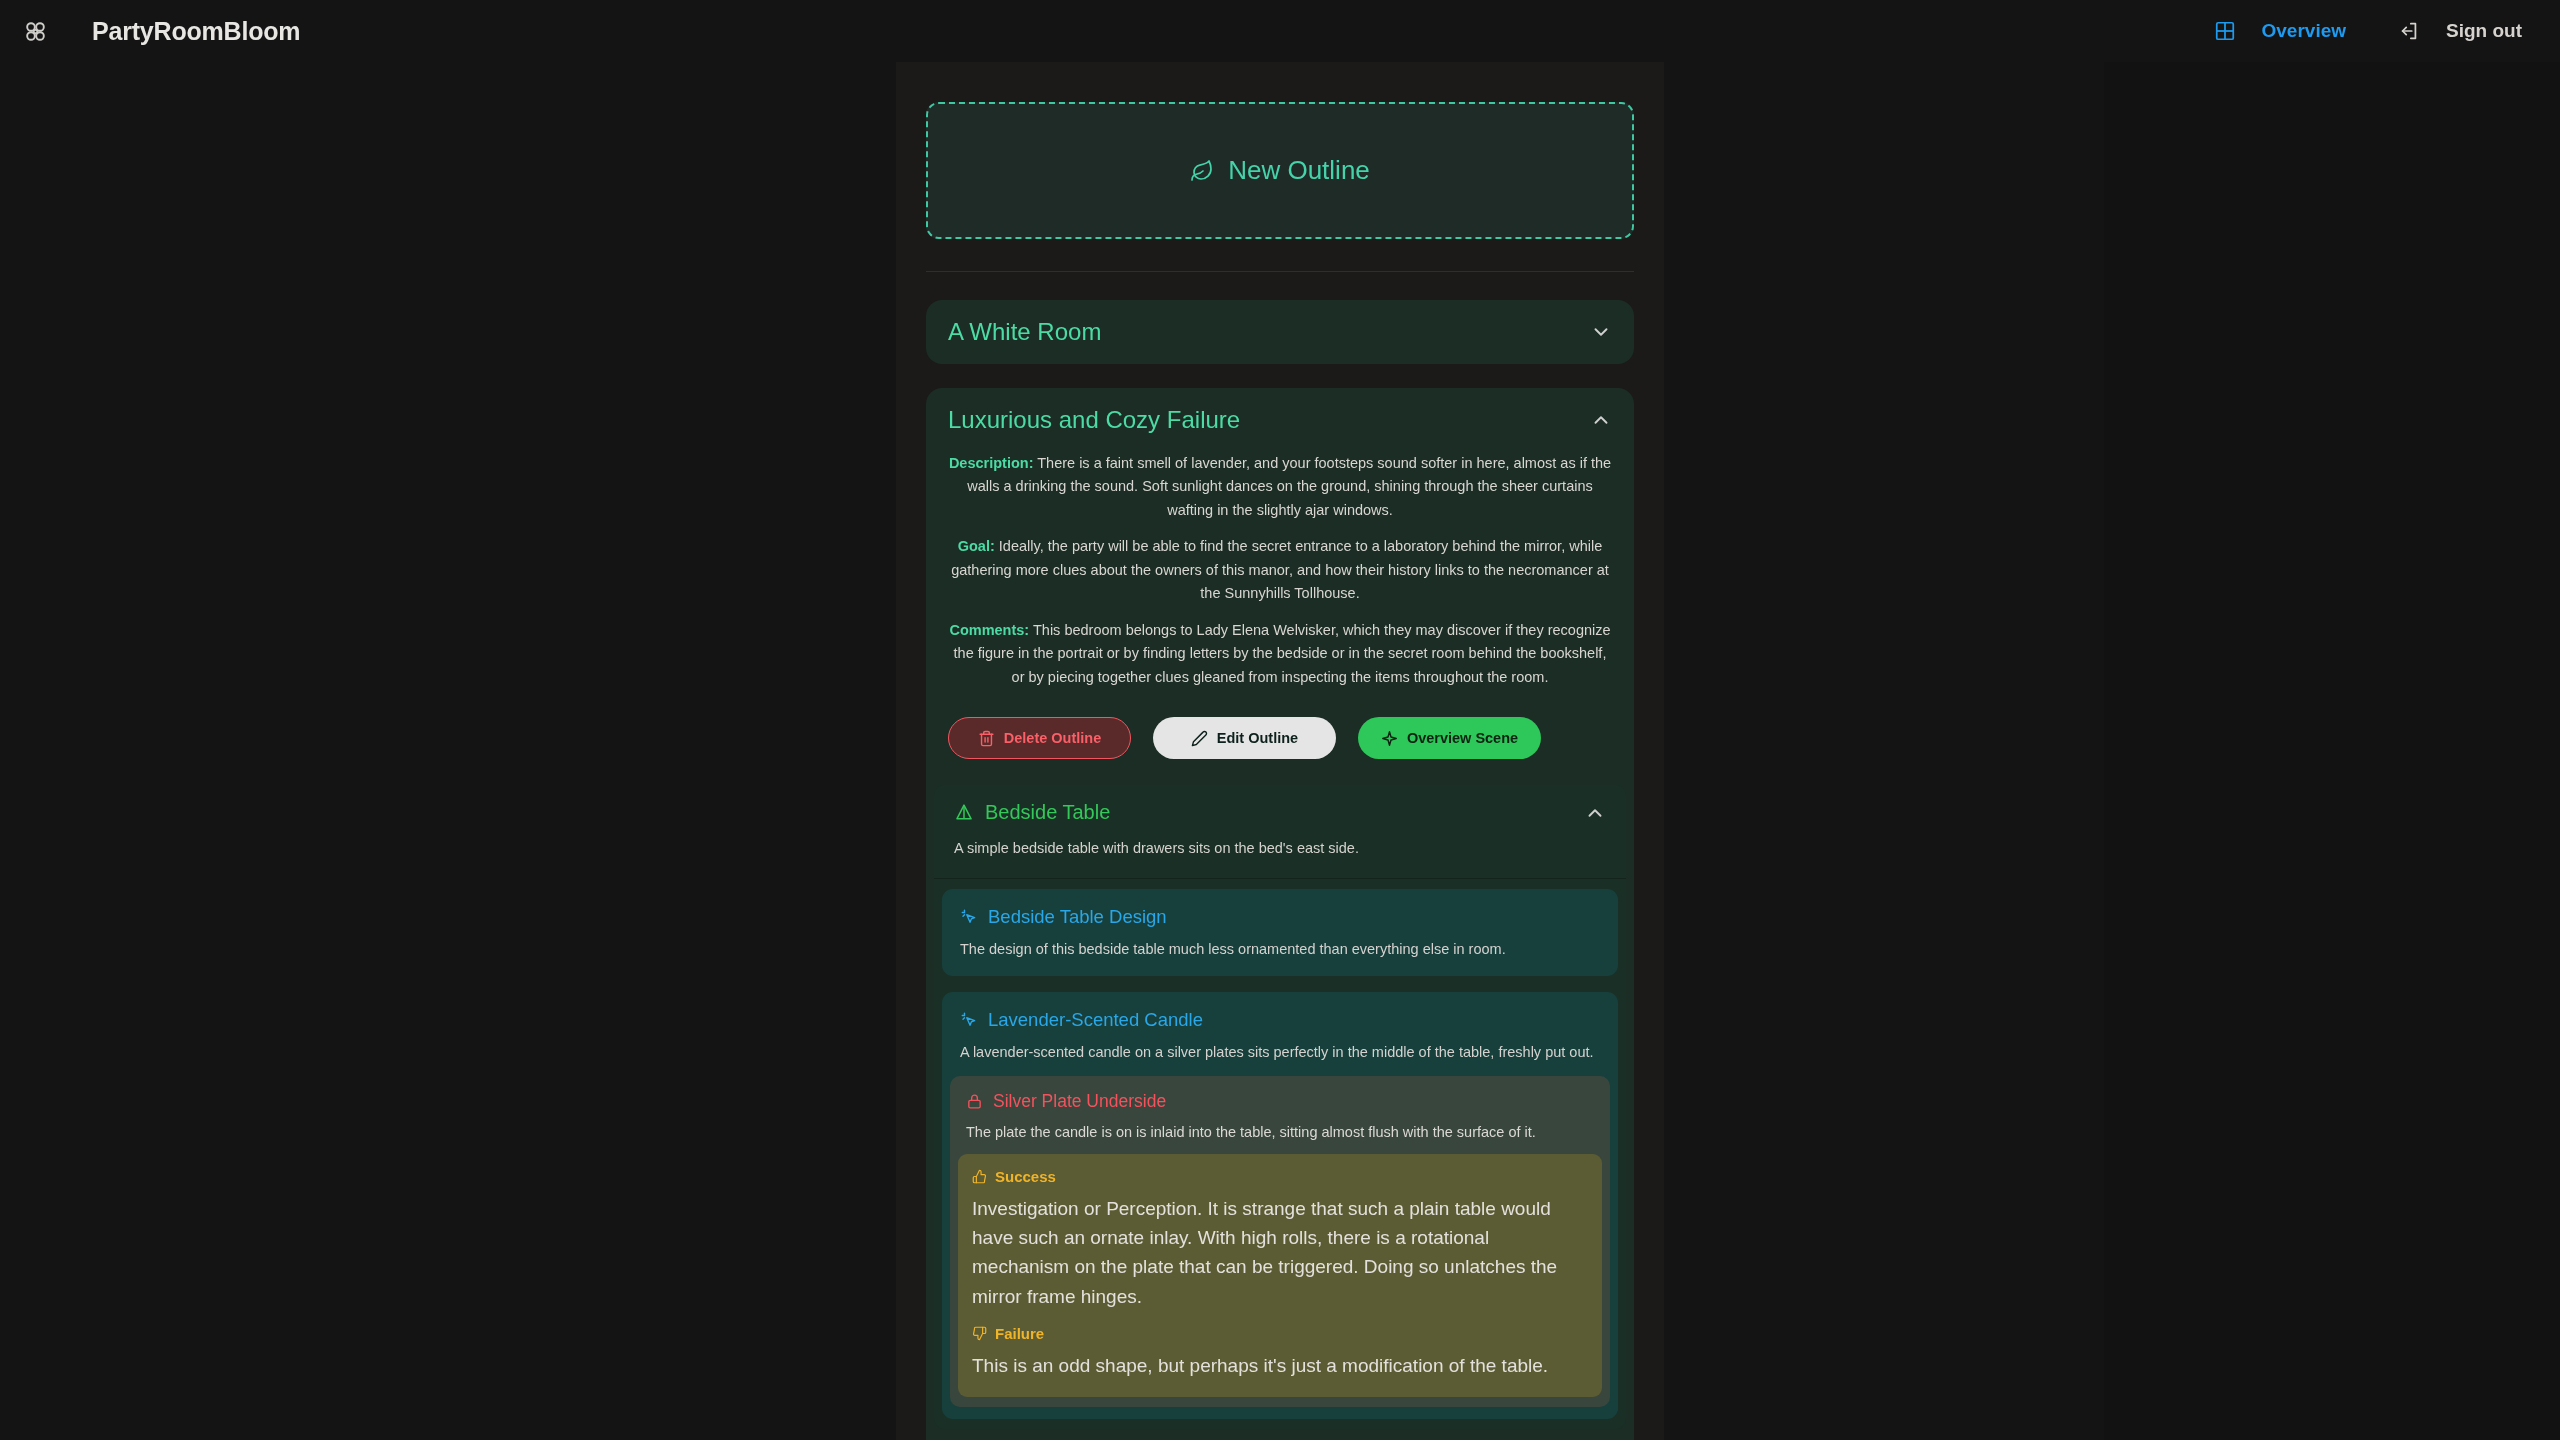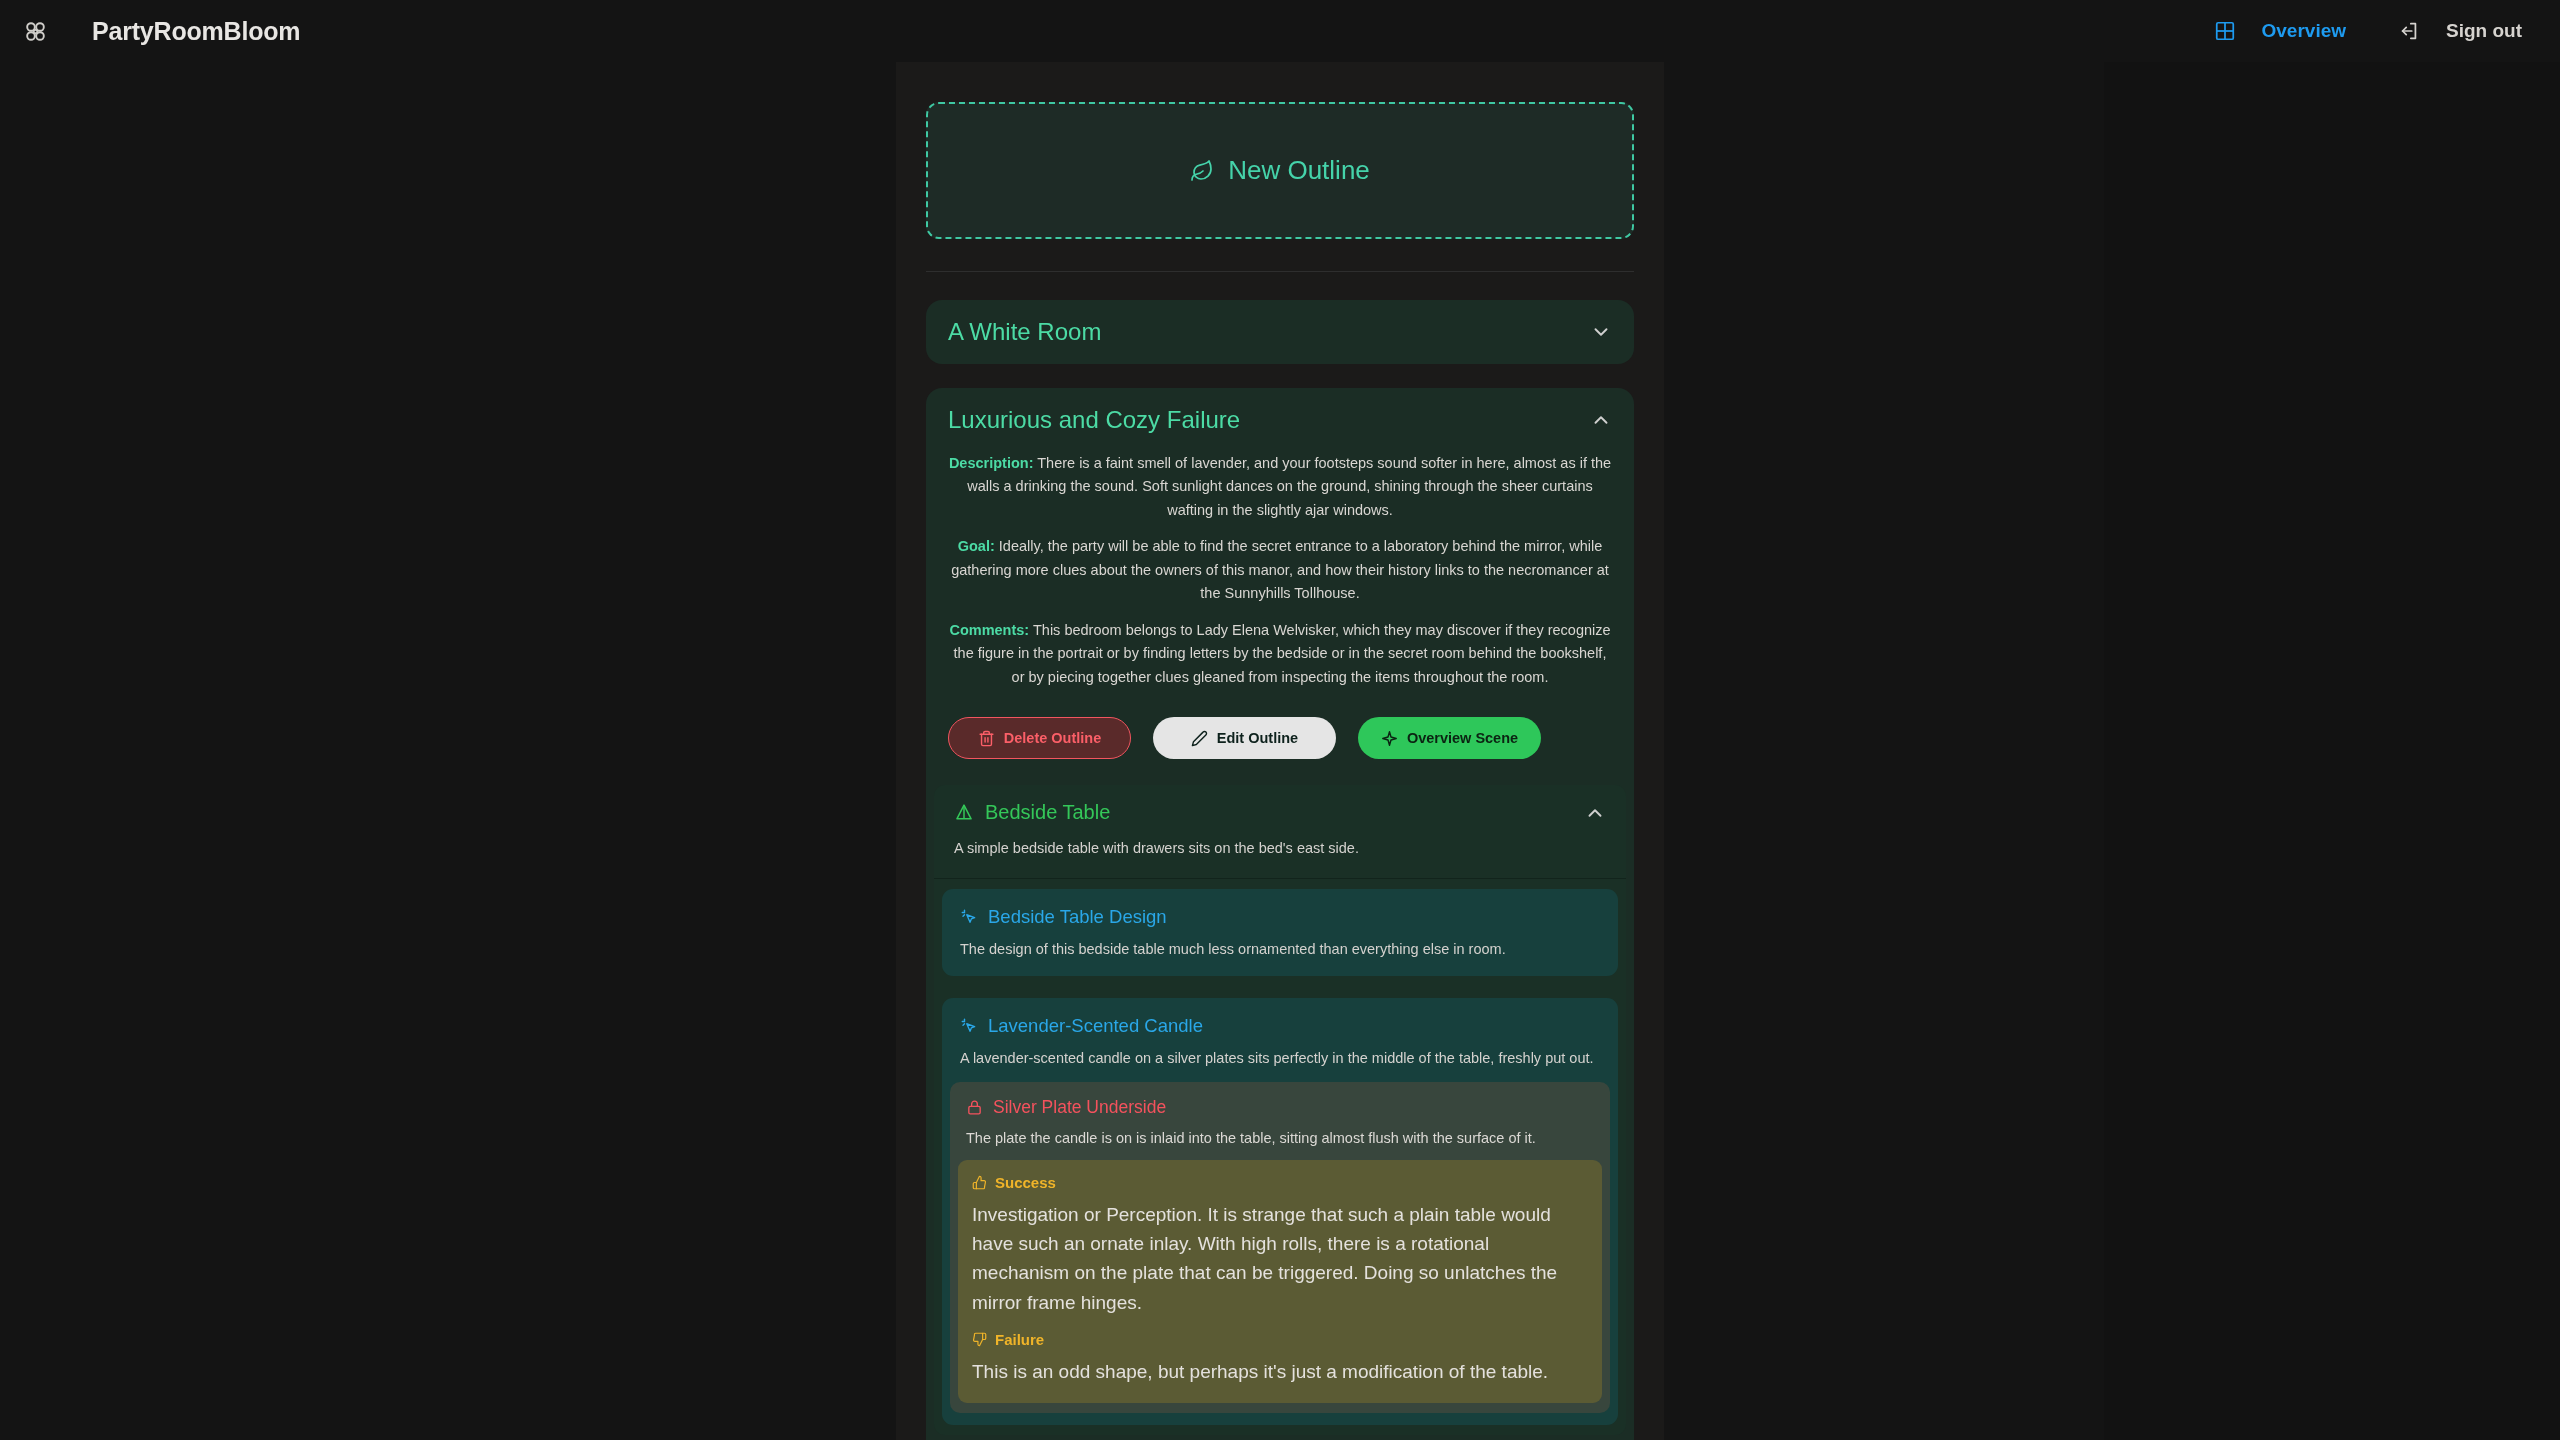--- a/index.html
+++ b/index.html
@@ -131,21 +131,21 @@
   }
   .scene-children {
     padding: 10px 8px 10px 8px;
     border-top: 1px solid #12241c;
   }
 
   
   .element {
     background: #17403d;
     border-radius: 11px;
-    margin-bottom: 22px;
+    margin-bottom: 16px;
     padding: 4px 0 4px 0;
   }
   .element:last-child { margin-bottom: 0; }
   .element-head {
     display: flex; align-items: center; gap: 10px;
     padding: 13px 18px 0 18px;
     cursor: pointer;
   }
   .element-title { color: #2aa7e8; font-size: 18.5px; }
   .sparkle-cursor { width: 18px; height: 18px; display:block; }

